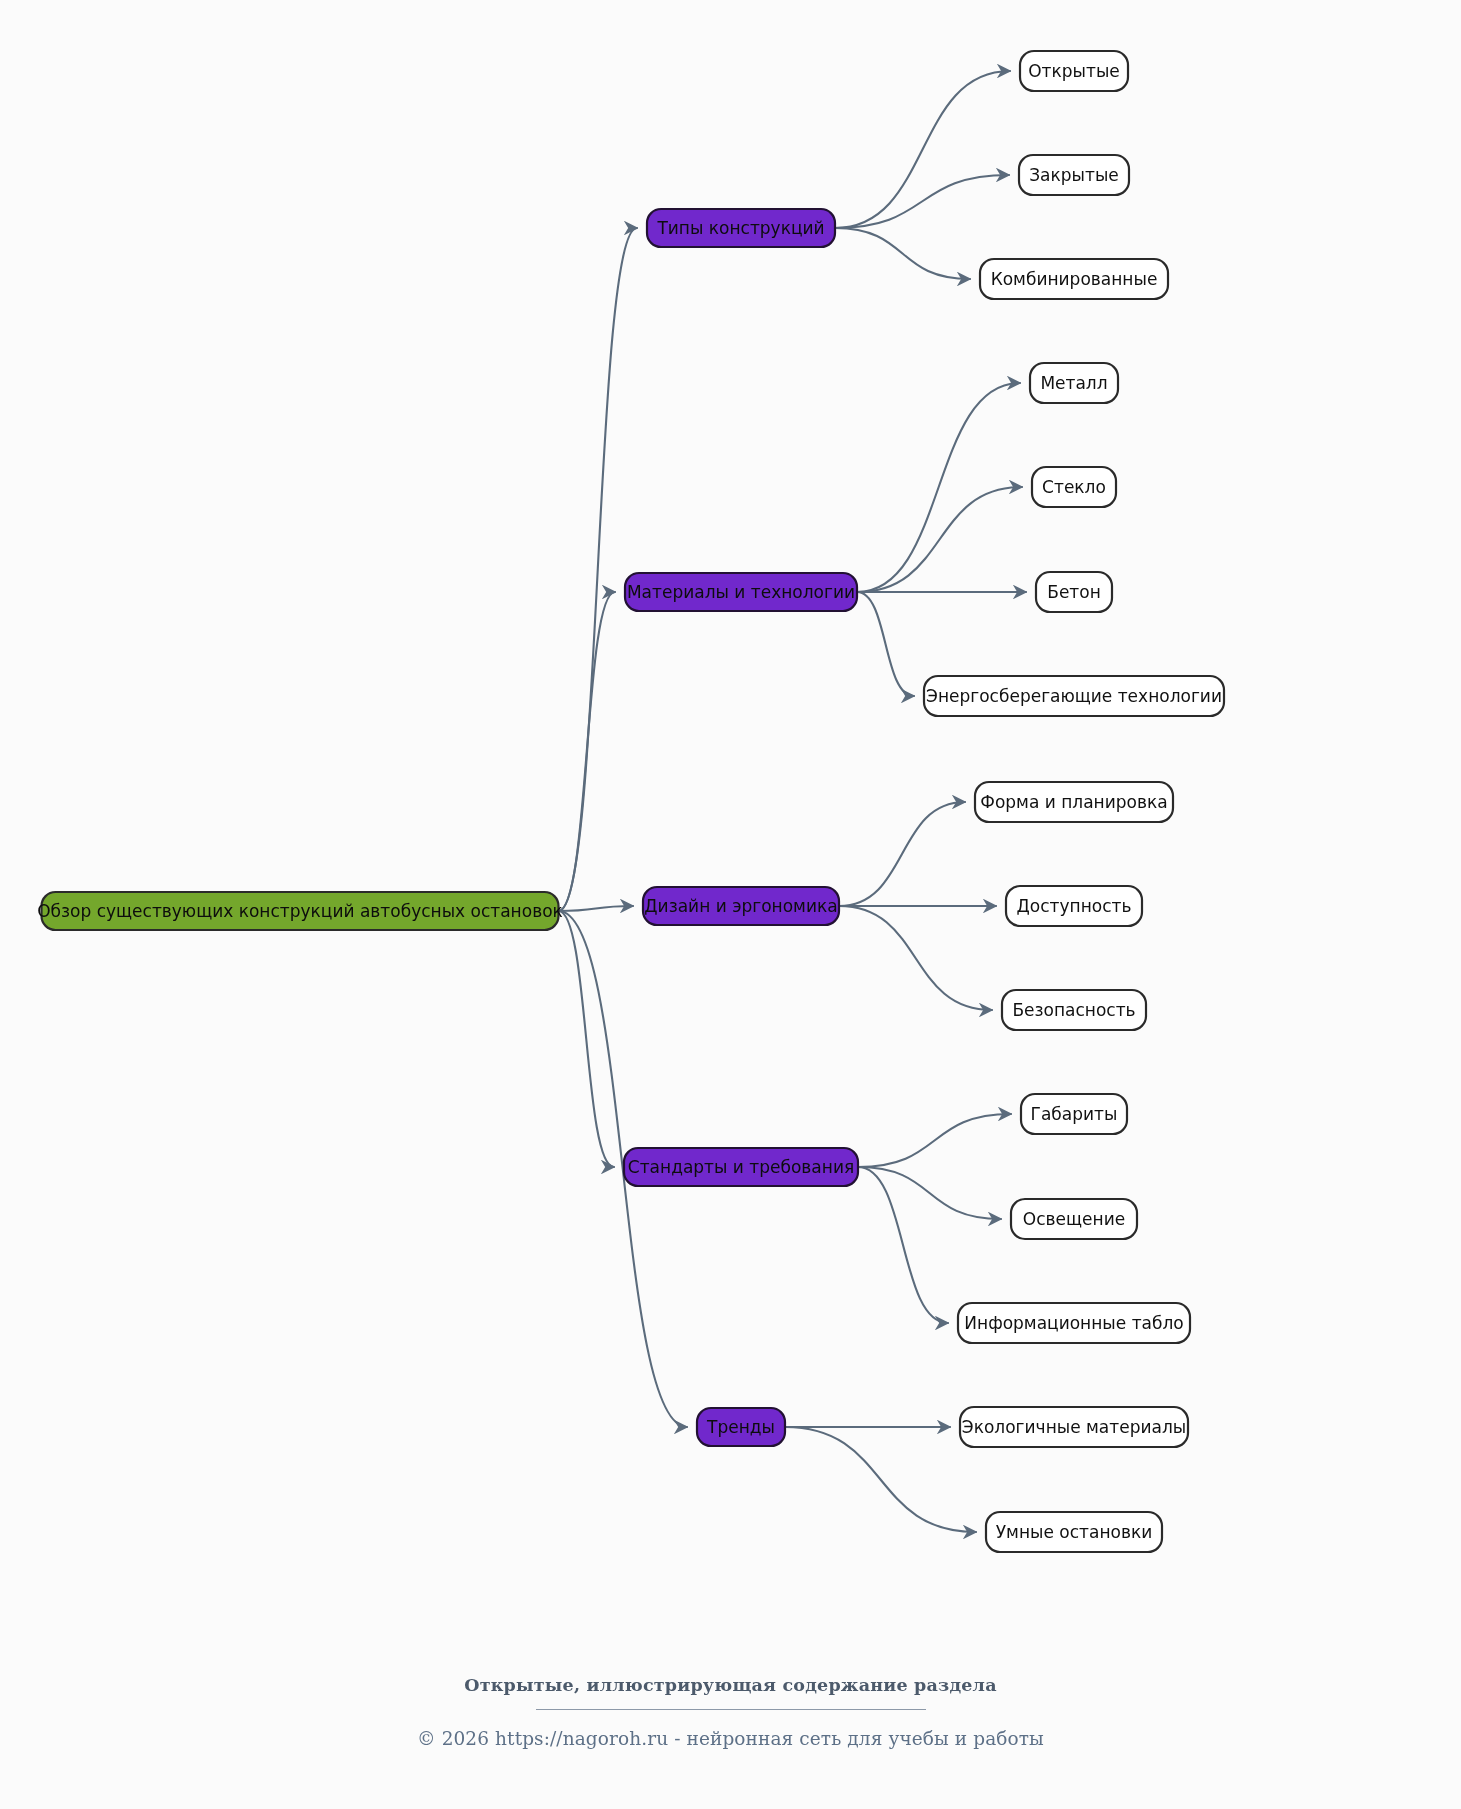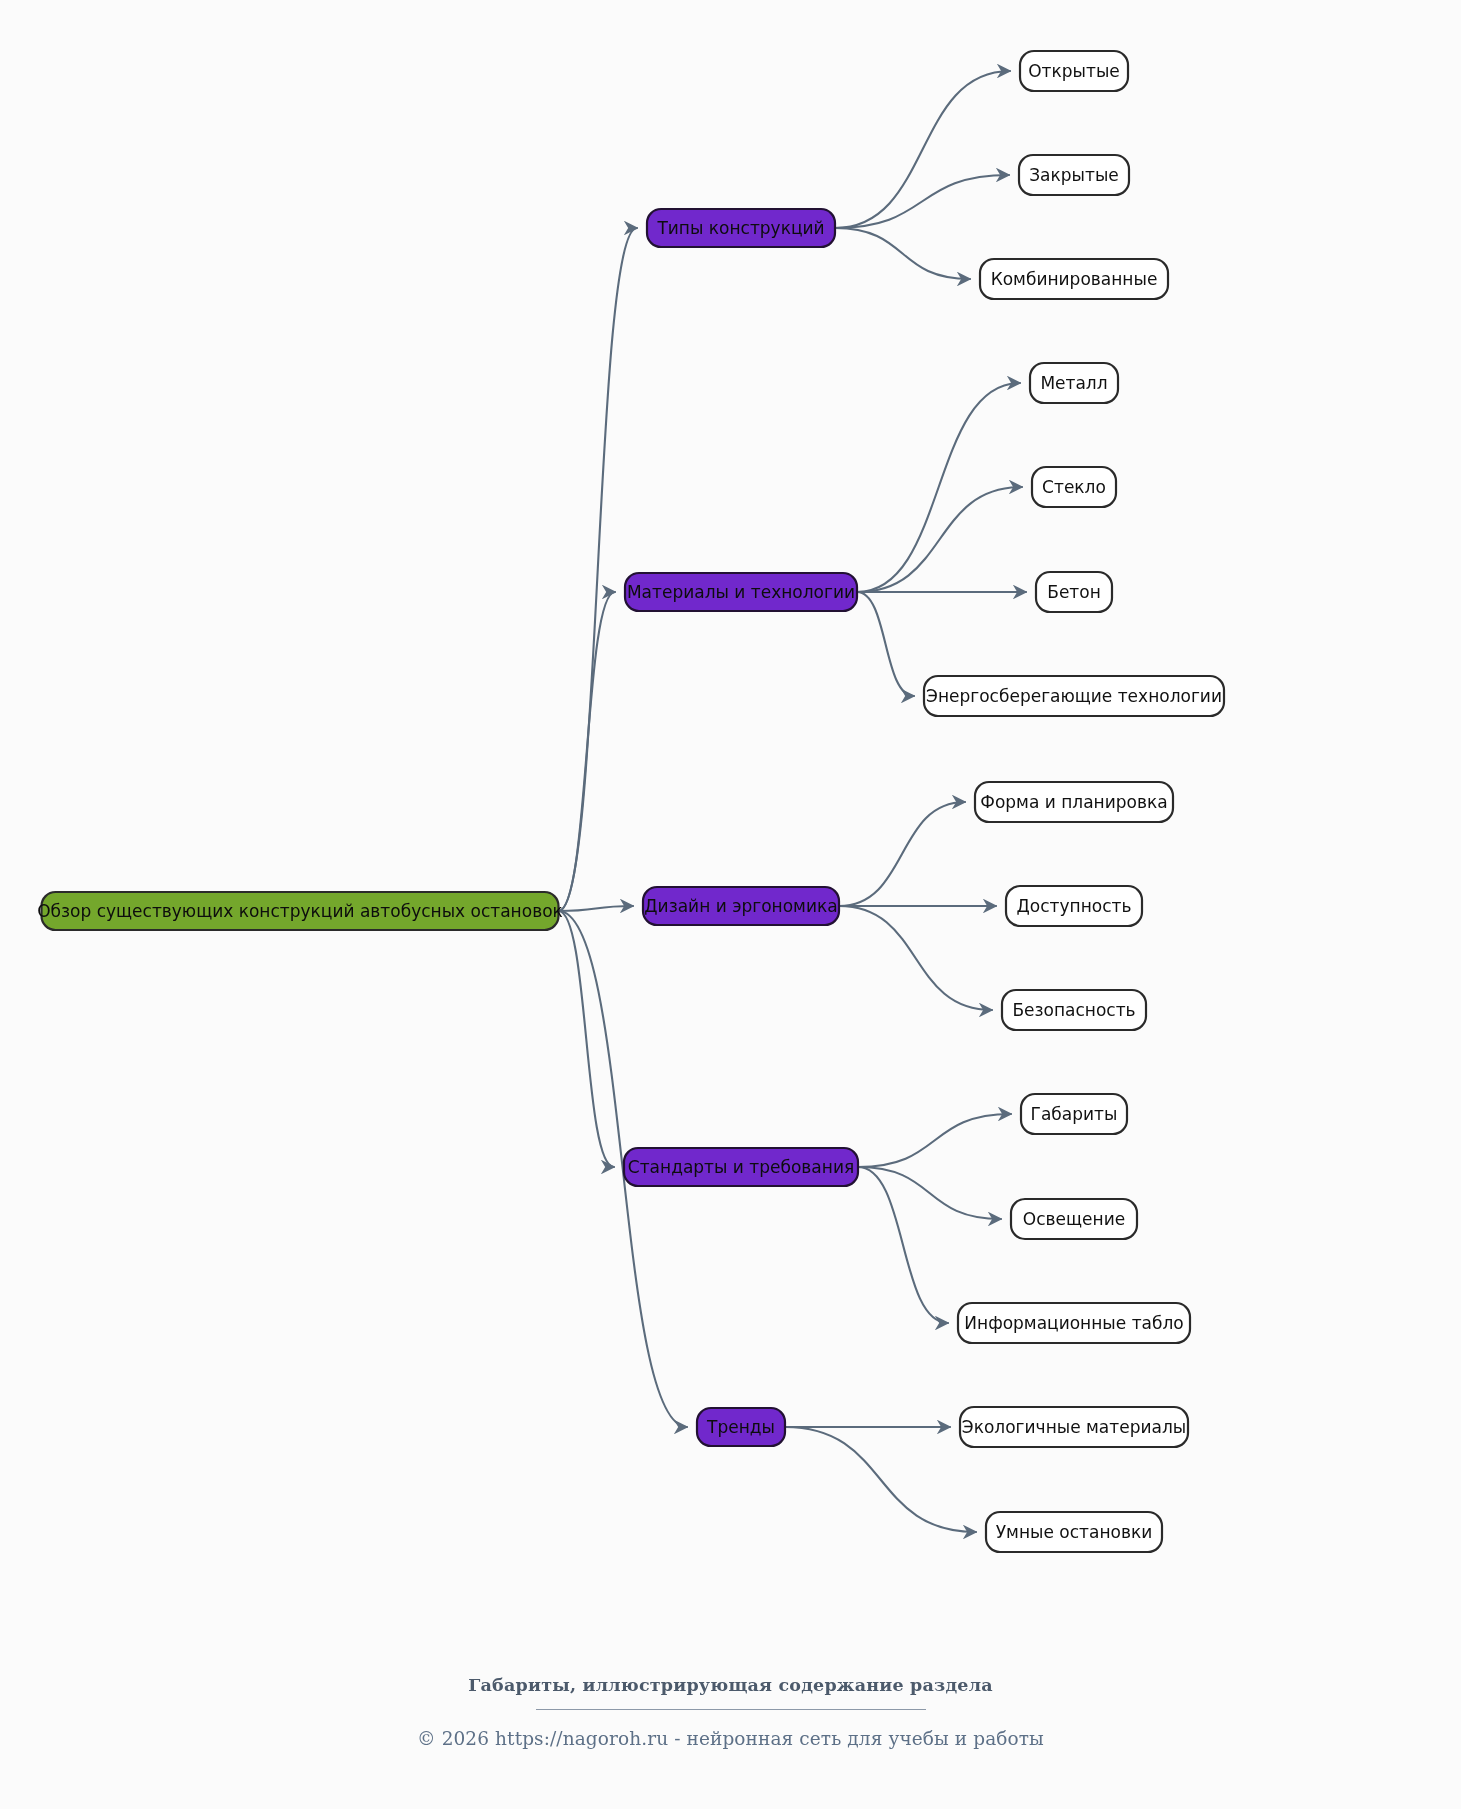--- a/index.html
+++ b/index.html
@@ -209,20 +209,20 @@
           <text x="1074" y="1428" class="node-label">Экологичные материалы</text>
         </g>
         <g>
           <rect x="986" y="1512" width="176" height="40" rx="14" ry="14" class="node-shape leaf"></rect>
           <text x="1074" y="1533" class="node-label">Умные остановки</text>
         </g>
       </g>
   </svg>
 
   <div class="caption-wrap">
-    <div class="caption-title">Габариты, иллюстрирующая содержание раздела</div>
+    <div class="caption-title">Открытые, иллюстрирующая содержание раздела</div>
     <div class="caption-rule"></div>
   </div>
 
   <div class="footer-wrap">
     <div class="footer-text">© 2026 https://nagoroh.ru - нейронная сеть для учебы и работы</div>
   </div>
 </div>
 
 </body></html>

